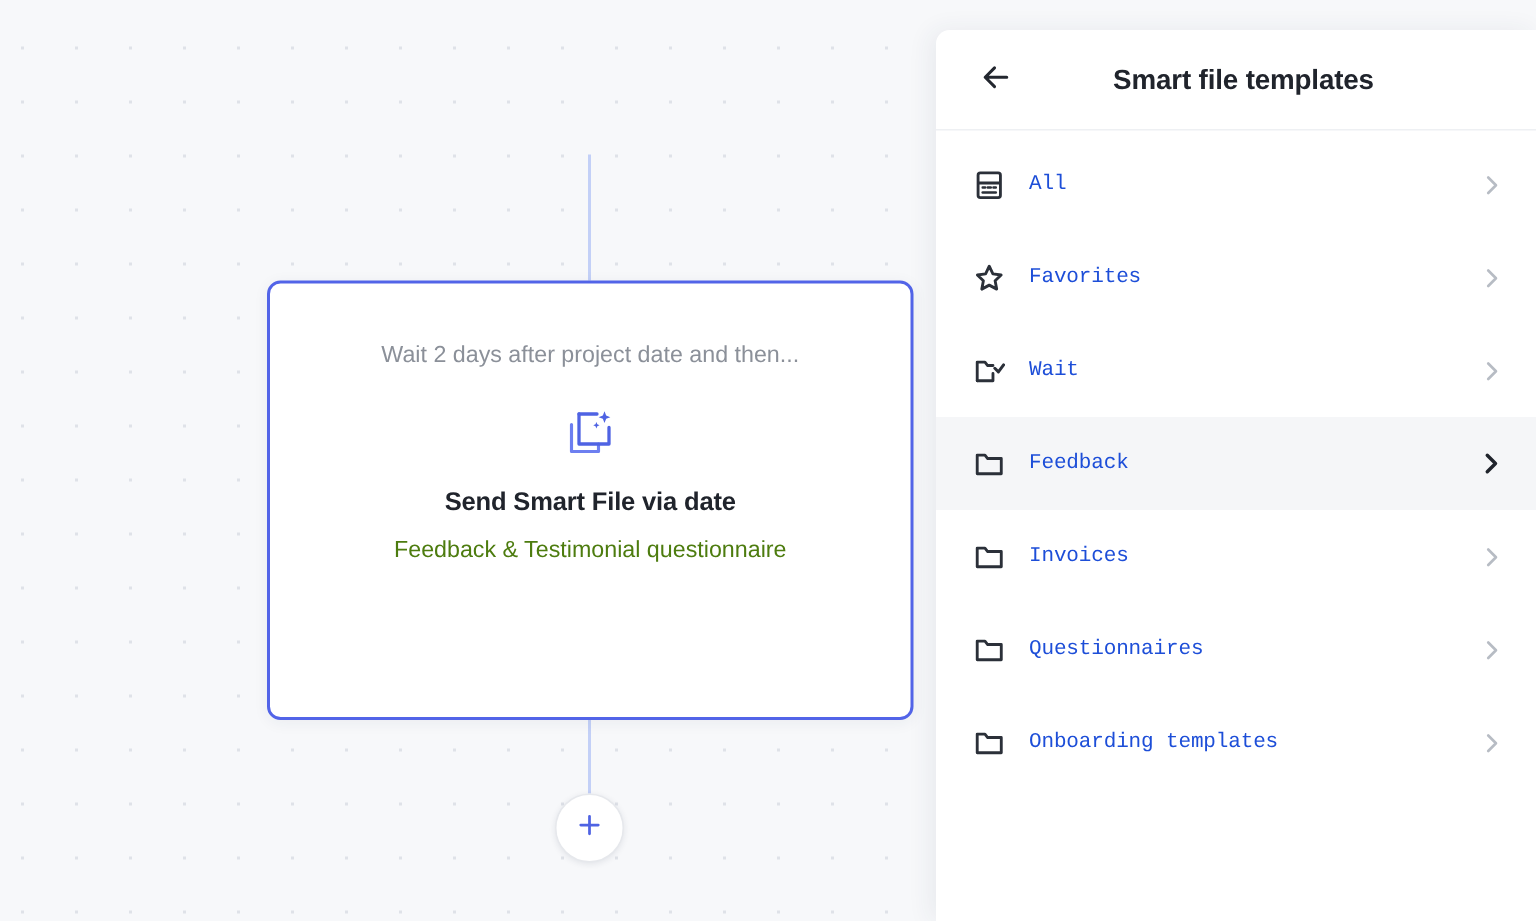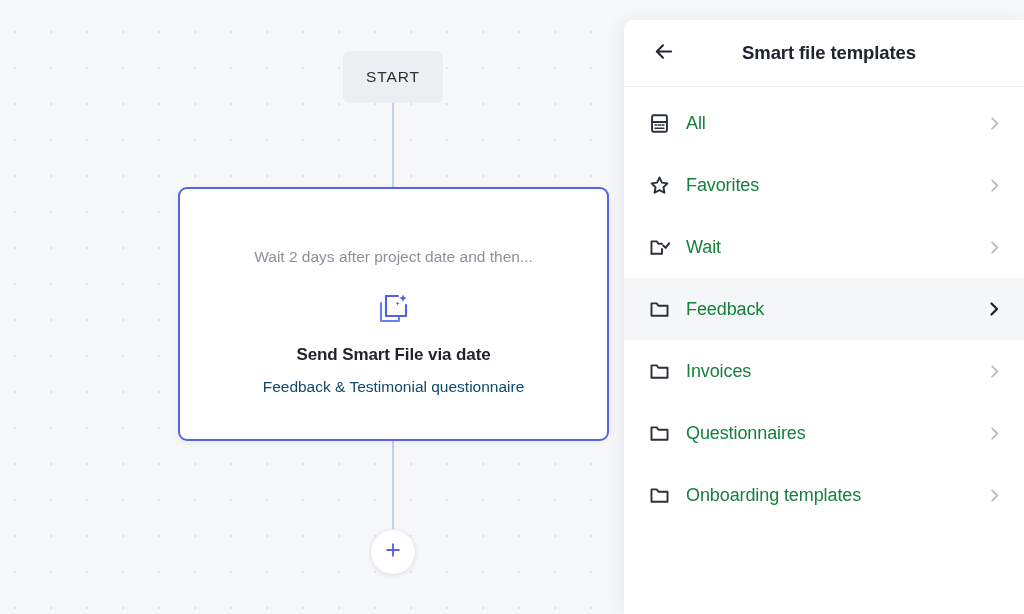--- a/index.html
+++ b/index.html
@@ -58,29 +58,29 @@
     color: #2b2f36;
     font-weight: 400;
   }
 
   
   #workflow-card {
     position: absolute;
     left: 178px;
     top: 187px;
     width: 431px;
-    height: 254px;
+    height: 293px;
     background: #ffffff;
     border: 2px solid #5264e8;
     border-radius: 9px;
     box-shadow: 0 2px 10px rgba(40,50,90,0.06);
     display: flex;
     flex-direction: column;
     align-items: center;
-    padding-top: 56px;
+    padding-top: 36px;
   }
   .card-condition {
     font-size: 15.5px;
     line-height: 24px;
     color: #8b9099;
     text-align: center;
     max-width: 330px;
   }
   .card-icon {
     margin-top: 22px;
@@ -91,21 +91,21 @@
   }
   .card-title {
     font-size: 17px;
     font-weight: 700;
     color: #20242c;
     letter-spacing: -0.1px;
   }
   .card-subtitle {
     margin-top: 13px;
     font-size: 15.5px;
-    color: #0c4a6e;
+    color: #4d7c0f;
   }
 
   
   #add-button {
     position: absolute;
     left: 370px;
     top: 529px;
     width: 46px;
     height: 46px;
     border-radius: 50%;
@@ -177,23 +177,24 @@
   .row-icon {
     width: 22px;
     height: 22px;
     margin-right: 16px;
     flex: 0 0 22px;
     display: flex;
     align-items: center;
     justify-content: center;
   }
   .row-label {
-    font-size: 18px;
-    color: #15803d;
+    font-size: 14px;
+    color: #1d4ed8;
     letter-spacing: -0.1px;
+    font-family: Liberation Mono, monospace;
   }
   .row-chevron {
     position: absolute;
     right: 22px;
     top: 50%;
     transform: translateY(-50%);
     width: 16px;
     height: 16px;
     display: flex;
     align-items: center;
@@ -203,23 +204,20 @@
 </head>
 <body>
 
 <div id="app">
 
   <div id="canvas">
 
     <div class="connector top"></div>
     <div class="connector bottom"></div>
 
-    <div id="start-node">
-      <span class="start-label">START</span>
-    </div>
 
     <div id="workflow-card">
       <div class="card-condition">Wait 2 days after project date and then...</div>
 
       <span class="card-icon">
         <svg viewBox="0 0 34 34" width="34" height="34" fill="none">
           <path d="M4 12 L4 30 L22 30 L22 25" stroke="#6d7ff0" stroke-width="2.1" stroke-linecap="round" stroke-linejoin="round"></path>
           <path d="M9 5 L9 25 L29 25 L29 14" stroke="#4f63e3" stroke-width="2.2" stroke-linecap="round" stroke-linejoin="round"></path>
           <path d="M9 5 L21 5" stroke="#4f63e3" stroke-width="2.2" stroke-linecap="round"></path>
           <path d="M26 3.2 L27.1 6.0 L29.9 7.1 L27.1 8.2 L26 11.0 L24.9 8.2 L22.1 7.1 L24.9 6.0 Z" fill="#4f63e3"></path>

